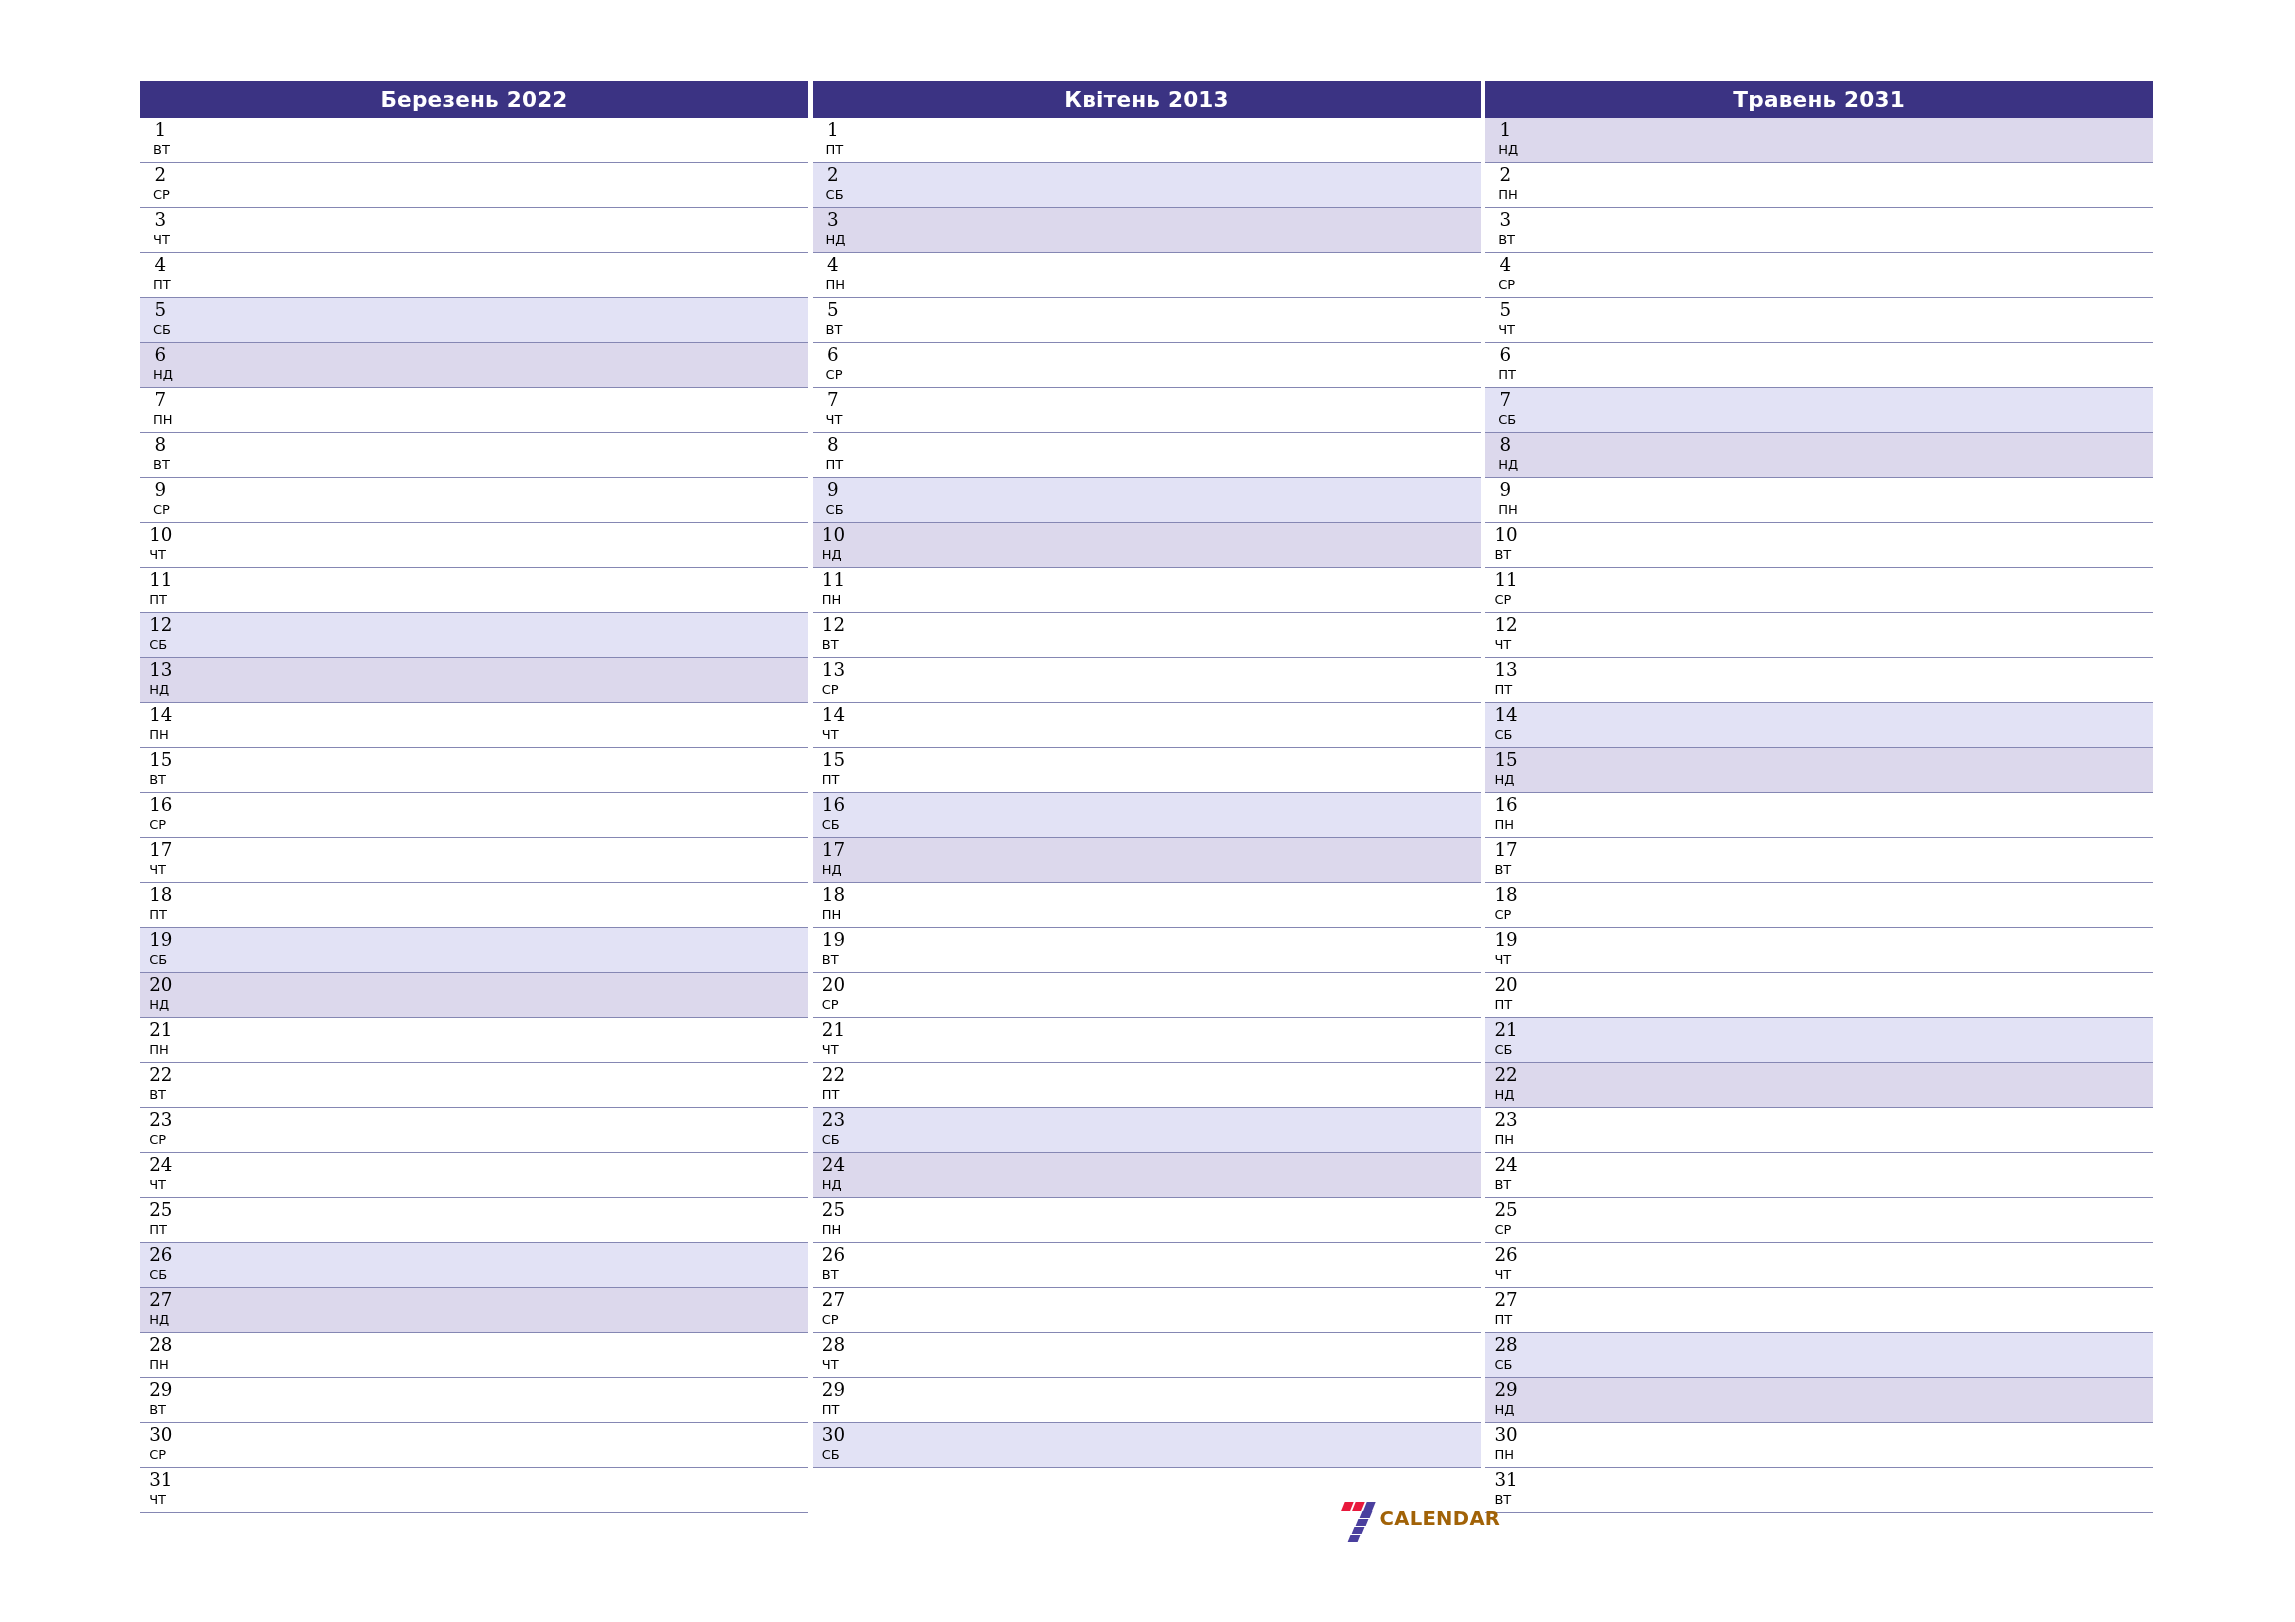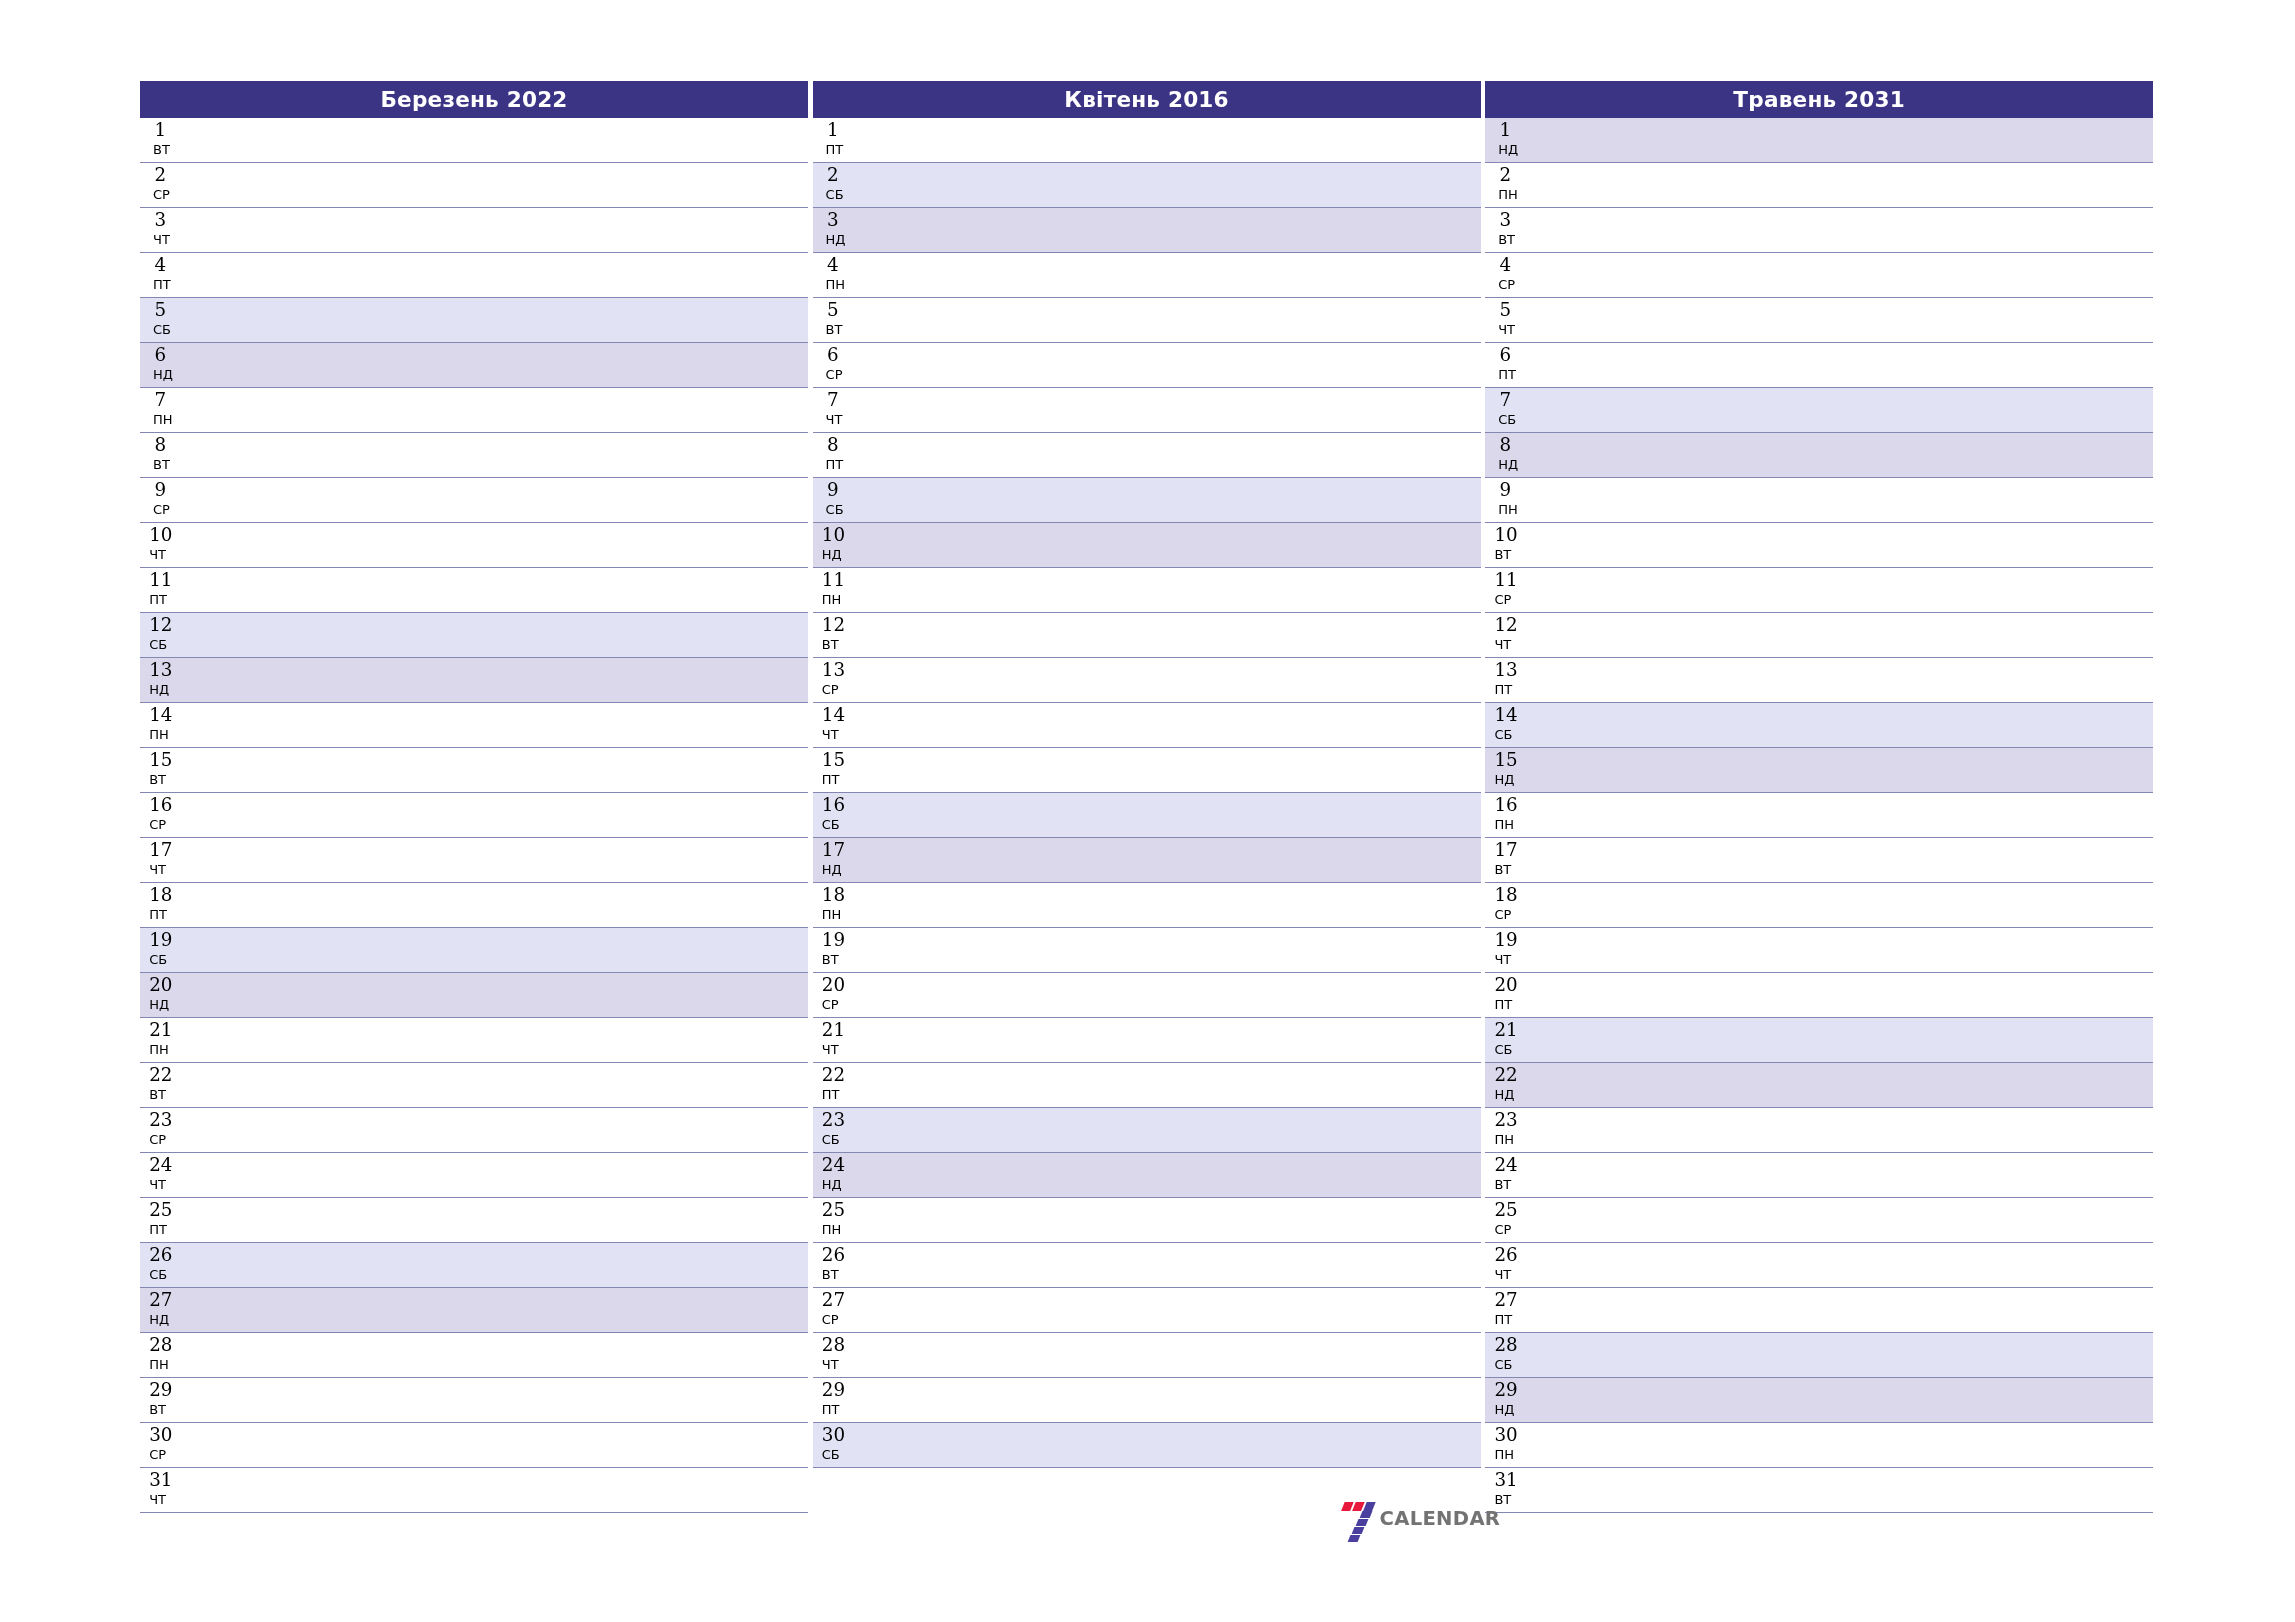--- a/index.html
+++ b/index.html
@@ -122,21 +122,21 @@
   .lg-r2 { background: #E8193C; width: 9.2px; height: 8.5px; left: 19px; top: 0px; }
   .lg-r3 { background: #4A3F9E; width: 9.2px; height: 8.5px; left: 30px; top: 0px; }
   .lg-d1 { background: #4A3F9E; width: 9.8px; height: 7.2px; left: 26px; top: 9.8px; }
   .lg-d2 { background: #4A3F9E; width: 9.8px; height: 7.2px; left: 22px; top: 17.7px; }
   .lg-d3 { background: #4A3F9E; width: 9.8px; height: 7.2px; left: 18.3px; top: 25.5px; }
   .lg-d4 { background: #4A3F9E; width: 9.8px; height: 7.2px; left: 14.4px; top: 33px; }
   .logo-text {
     font-family: "DejaVu Sans", sans-serif;
     font-size: 19.6px;
     font-weight: bold;
-    color: #737373;
+    color: #a16207;
     letter-spacing: 0.3px;
   }
 </style>
 </head>
 <body>
 
 <div id="planner">
     <div class="month-col">
       <div class="month-header">Березень 2022</div>
       <div class="days">
@@ -291,21 +291,21 @@
           <div style="position: absolute; inset: 0px 0px 0px 79px;"></div>
         </div>
         <div class="day-row">
           <div class="day-num">31</div>
           <div class="day-wd">ЧТ</div>
           <div style="position: absolute; inset: 0px 0px 0px 79px;"></div>
         </div>
       </div>
     </div>
     <div class="month-col">
-      <div class="month-header">Квітень 2016</div>
+      <div class="month-header">Квітень 2013</div>
       <div class="days">
         <div class="day-row">
           <div class="day-num w1">1</div>
           <div class="day-wd w1">ПТ</div>
           <div style="position: absolute; inset: 0px 0px 0px 79px;"></div>
         </div>
         <div class="day-row sat">
           <div class="day-num w1">2</div>
           <div class="day-wd w1">СБ</div>
           <div style="position: absolute; inset: 0px 0px 0px 79px;"></div>

